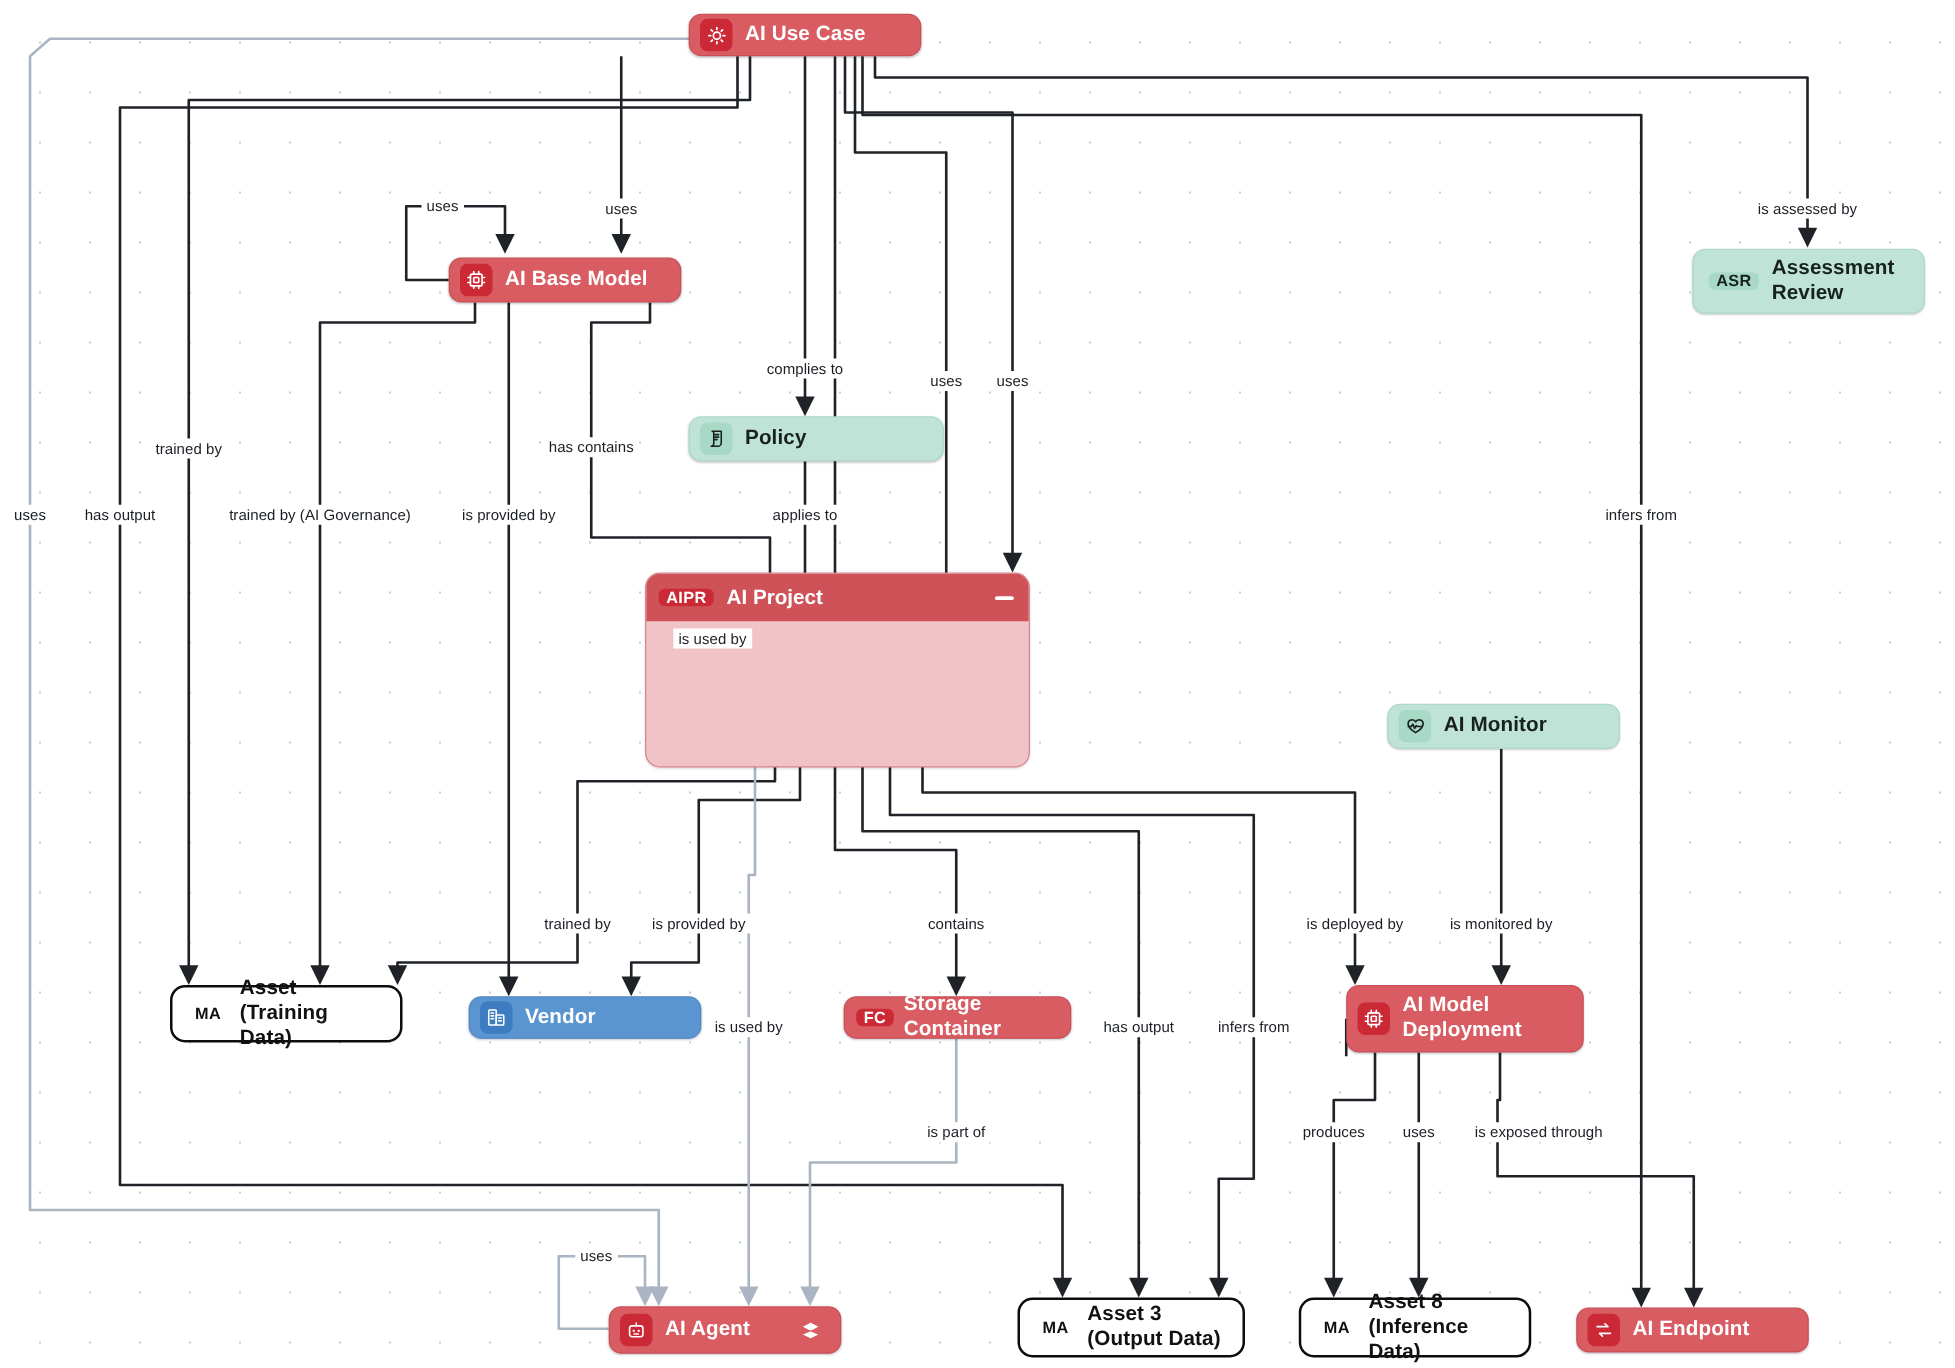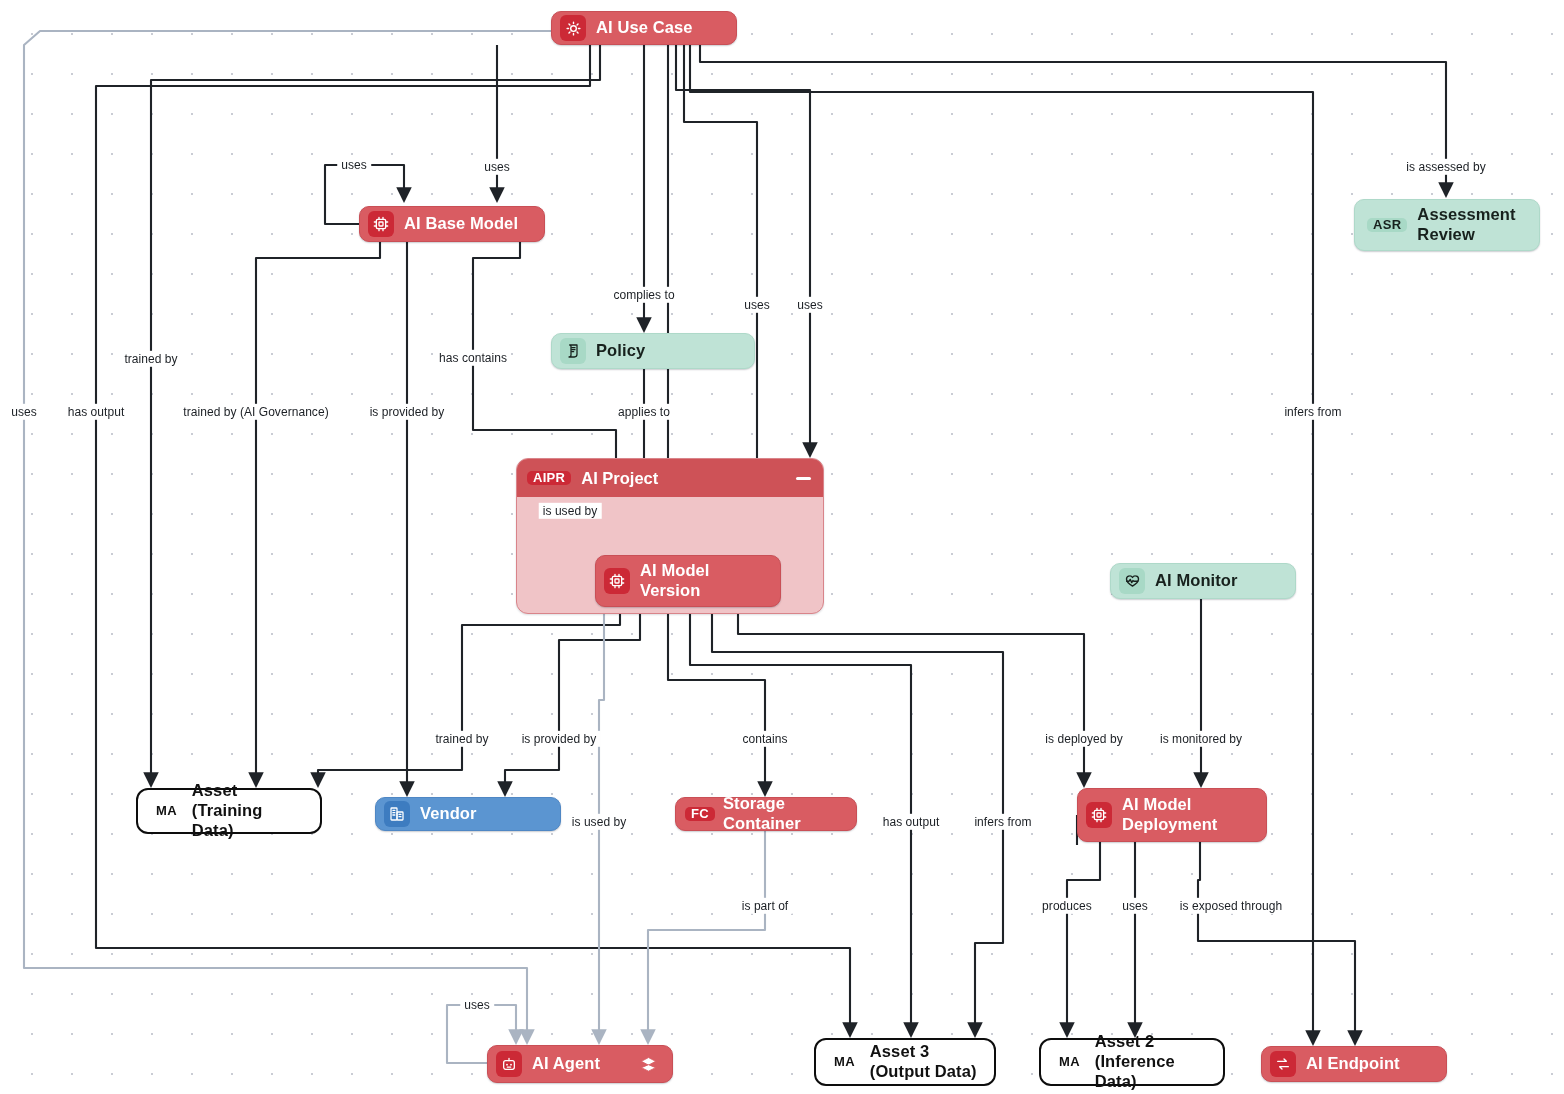--- a/index.html
+++ b/index.html
@@ -260,30 +260,20 @@
   <div class="node n-mint" style="left:551px; top:333px; width:204px; height:36px;">
     <span class="ic">
       <svg width="16" height="16" viewBox="0 0 24 24" fill="none" stroke="#17211d" stroke-width="1.9" stroke-linecap="round" stroke-linejoin="round">
         <path d="M7 3h11v14a4 4 0 0 1-4 4H6a3 3 0 0 0 3-3V5a2 2 0 0 0-2-2z"></path>
         <path d="M10 7h5M10 10h5M10 13h3"></path>
       </svg>
     </span>
     <span class="label">Policy</span>
   </div>
 
-  <div class="node n-red" style="left:595px; top:555px; width:186px; height:52px; z-index:6;">
-    <span class="ic">
-      <svg width="16" height="16" viewBox="0 0 24 24" fill="none" stroke="#fff" stroke-width="2">
-        <rect x="5" y="5" width="14" height="14" rx="2"></rect>
-        <rect x="9" y="9" width="6" height="6" rx="1"></rect>
-        <path d="M9 2v3M15 2v3M9 19v3M15 19v3M2 9h3M2 15h3M19 9h3M19 15h3" stroke-linecap="round"></path>
-      </svg>
-    </span>
-    <span class="label">AI Model Version</span>
-  </div>
 
   <div class="node n-mint" style="left:1110px; top:563px; width:186px; height:36px;">
     <span class="ic">
       <svg width="17" height="17" viewBox="0 0 24 24" fill="none" stroke="#17211d" stroke-width="1.9" stroke-linecap="round" stroke-linejoin="round">
         <path d="M20.5 8.5c0-2.5-2-4.5-4.4-4.5A4.3 4.3 0 0 0 12 6.3 4.3 4.3 0 0 0 7.9 4C5.5 4 3.5 6 3.5 8.5c0 5 8.5 10 8.5 10s8.5-5 8.5-10z"></path>
         <path d="M3.8 11.6h3.4l1.6-2.6 2.1 4.6 1.7-3 1.2 1h5.6"></path>
       </svg>
     </span>
     <span class="label">AI Monitor</span>
   </div>
@@ -339,21 +329,21 @@
     <span class="label">AI Model Deployment</span>
   </div>
 
   <div class="node n-white" style="left:814px; top:1038px; width:182px; height:48px; padding-left:12px; gap:9px;">
     <span class="badge plain">MA</span>
     <span class="label">Asset 3 (Output Data)</span>
   </div>
 
   <div class="node n-white" style="left:1039px; top:1038px; width:186px; height:48px; padding-left:12px; gap:9px;">
     <span class="badge plain">MA</span>
-    <span class="label">Asset 2 (Inference Data)</span>
+    <span class="label">Asset 8 (Inference Data)</span>
   </div>
 
   <div class="node n-red" style="left:1261px; top:1046px; width:186px; height:36px;">
     <span class="ic">
       <svg width="16" height="16" viewBox="0 0 24 24" fill="none" stroke="#fff" stroke-width="2" stroke-linecap="round" stroke-linejoin="round">
         <path d="M4 8h13l-3.5-3.5M20 16H7l3.5 3.5"></path>
       </svg>
     </span>
     <span class="label">AI Endpoint</span>
   </div>

